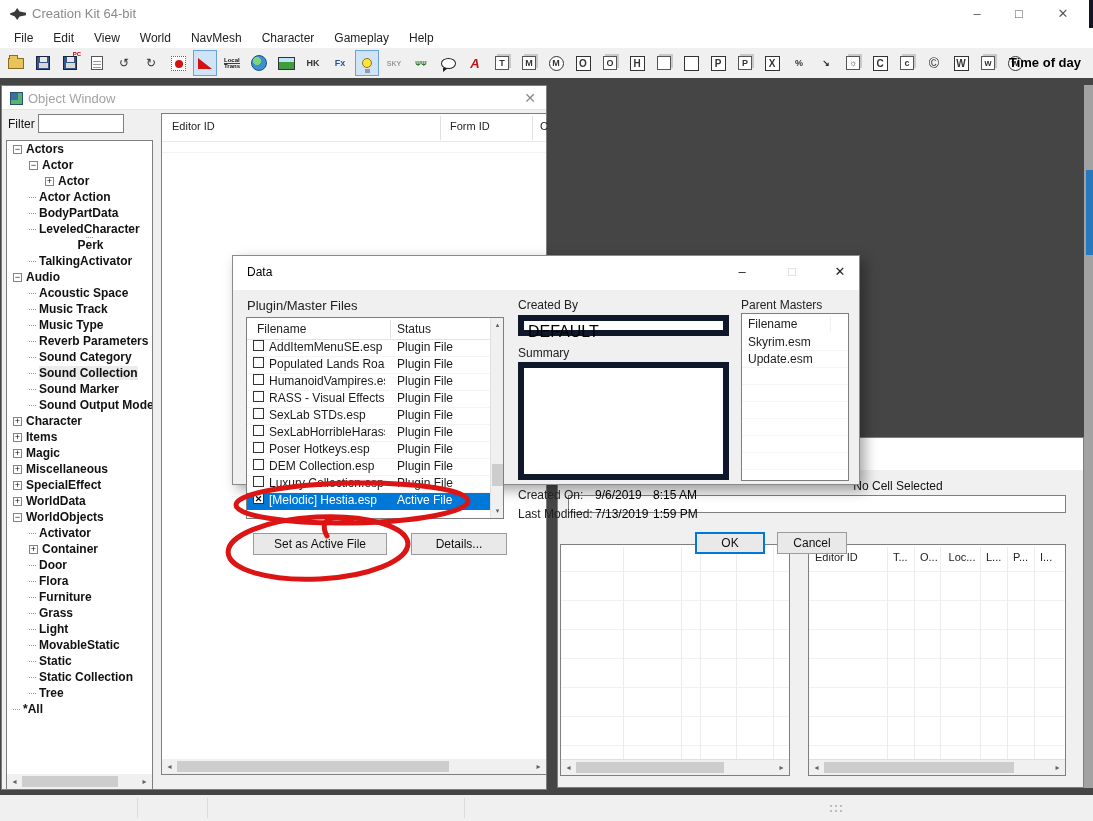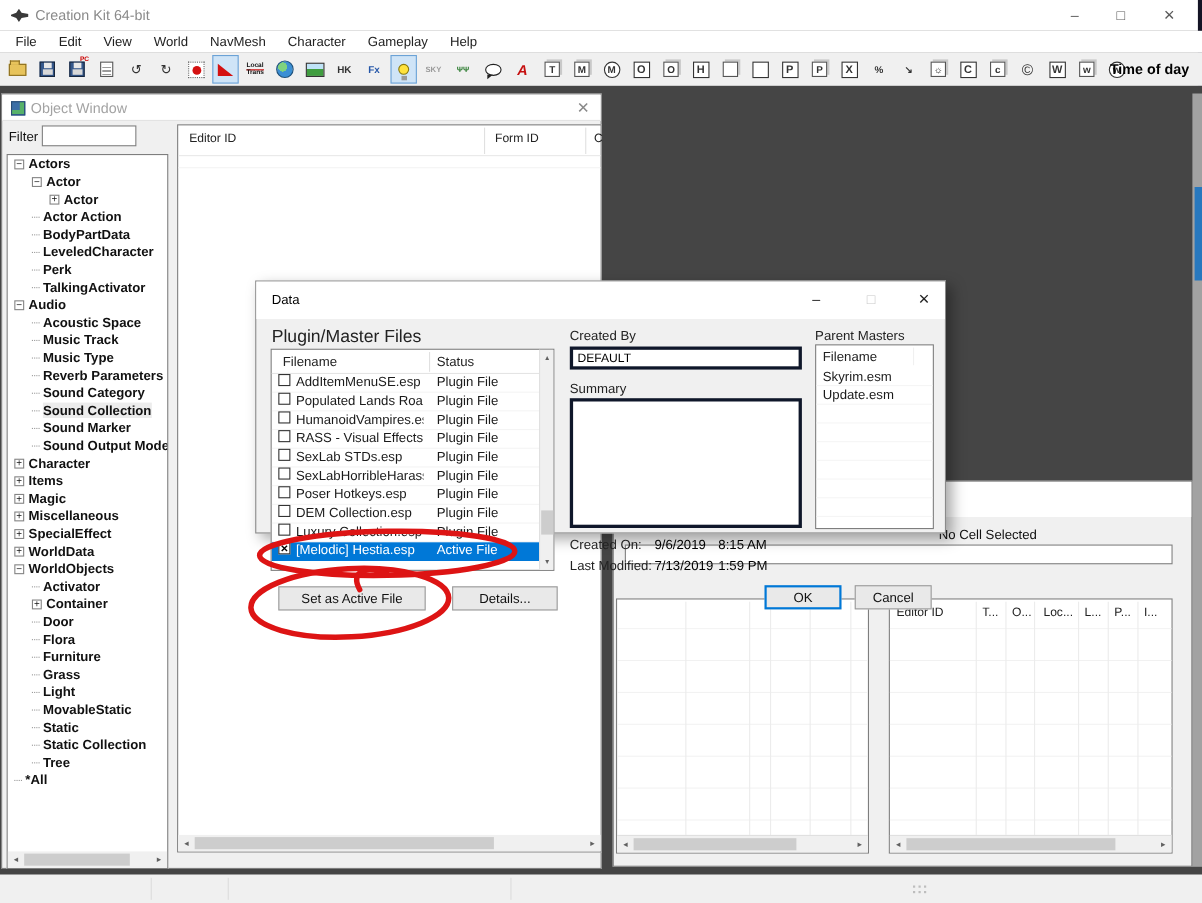--- a/index.html
+++ b/index.html
@@ -93,39 +93,39 @@
   #statusbar{position:absolute;left:0;top:795px;width:1093px;height:26px;background:#f0f0f0}
   .st-sep{position:absolute;top:3px;height:20px;width:1px;background:#dcdcdc}
   #grip{position:absolute;left:830px;top:805px;width:2px;height:2px;background:#bdbdbd;box-shadow:5px 0 #bdbdbd,0 5px #bdbdbd,5px 5px #bdbdbd,10px 5px #bdbdbd,10px 0 #bdbdbd}
 
   
   #dialog{position:absolute;left:232px;top:255px;width:628px;height:230px;background:#f0f0f0;border:1px solid #8a8a8a;box-shadow:5px 5px 12px rgba(0,0,0,.35);z-index:50}
   #dlg-title{position:absolute;left:0;top:0;right:0;height:34px;background:#fff}
   #dlg-title .t{position:absolute;left:14px;top:9px;font-size:12px;color:#000}
   .dbtn{position:absolute;top:8px;width:22px;height:18px;text-align:center;font-size:13px;color:#222}
   .dbtn.dis{color:#c9c9c9}
-  #plugin-label{position:absolute;left:14px;top:42px;font-size:16px;color:#222}
+  #plugin-label{position:absolute;left:14px;top:42px;font-size:13px;color:#222}
   #plugin-list{position:absolute;left:13px;top:61px;width:258px;height:202px;background:#fff;border:1px solid #7e7e7e}
   #pl-header{position:absolute;left:0;top:0;right:13px;height:22px;border-bottom:1px solid #e4e4e4}
   #pl-header .h1{position:absolute;left:10px;top:4px;color:#222}
   #pl-header .h2{position:absolute;left:150px;top:4px;color:#222}
   #pl-colsep{position:absolute;left:143px;top:2px;height:18px;width:1px;background:#e0e0e0}
   #pl-rows{position:absolute;left:0;top:22px;right:13px;bottom:0;overflow:hidden}
   .frow{height:17px;display:flex;align-items:flex-start;border-bottom:1px solid #f4f4f4;position:relative}
   .frow .cb{width:11px;height:11px;border:1px solid #333;background:#fff;margin-left:6px;flex:0 0 auto;font-size:9px;line-height:10px;text-align:center;font-weight:bold;color:#000}
   .frow .fname{margin-left:5px;white-space:nowrap;overflow:hidden;width:116px;flex:0 0 auto}
   .frow .fstat{margin-left:12px;white-space:nowrap}
   .frow.sel{background:#0078d7;color:#fff;border-bottom:none}
   #pl-scroll{position:absolute;right:0;top:0;width:13px;bottom:0;background:#f0f0f0;border-left:1px solid #e0e0e0}
   .vs-arrow{position:absolute;left:0;width:13px;text-align:center;font-size:7px;color:#606060}
   #pl-thumb{position:absolute;left:1px;top:146px;width:11px;height:22px;background:#cdcdcd}
   .btn{position:absolute;background:#e9e9e9;border:1px solid #9a9a9a;text-align:center;font-size:12px;color:#111;display:flex;align-items:center;justify-content:center}
   #ok-btn{border:2px solid #0078d7}
   .dlabel{position:absolute;font-size:12px;color:#222}
-  .dinput{position:absolute;background:#fff;border:3px solid #0f172a;font-size:11px;color:#000;padding:2px 4px}
+  .dinput{position:absolute;background:#fff;border:6px solid #0f172a;font-size:16px;color:#000;padding:2px 4px}
   #pm-box{position:absolute;left:508px;top:57px;width:108px;height:168px;background:#fff;border:1px solid #7e7e7e;overflow:hidden}
   #pm-header{height:20px;position:relative;padding:3px 0 0 6px;color:#222}
   #pm-colsep{position:absolute;left:88px;top:2px;bottom:2px;width:1px;background:#f0f0f0}
   .pmrow{height:17px;padding-left:6px;display:flex;align-items:center;border-bottom:1px solid #f5f5f5;white-space:nowrap}
   .dval{position:absolute;font-size:12px;color:#000;white-space:nowrap}
 
   
   #anno{position:absolute;left:0;top:0;z-index:100;pointer-events:none}
 </style>
 </head>
@@ -301,21 +301,21 @@
             <span class="tlabel">Actor Action</span>
           </div>
           <div class="trow" style="padding-left: 22px;">
             <span class="stub"></span>
             <span class="tlabel">BodyPartData</span>
           </div>
           <div class="trow" style="padding-left: 22px;">
             <span class="stub"></span>
             <span class="tlabel">LeveledCharacter</span>
           </div>
-          <div class="trow" style="padding-left: 22px;">
+          <div class="trow" style="padding-left: 22px; flex-direction: column;">
             <span class="stub"></span>
             <span class="tlabel">Perk</span>
           </div>
           <div class="trow" style="padding-left: 22px;">
             <span class="stub"></span>
             <span class="tlabel">TalkingActivator</span>
           </div>
           <div class="trow" style="padding-left: 6px;">
             <span class="exp">−</span>
             <span class="tlabel">Audio</span>

